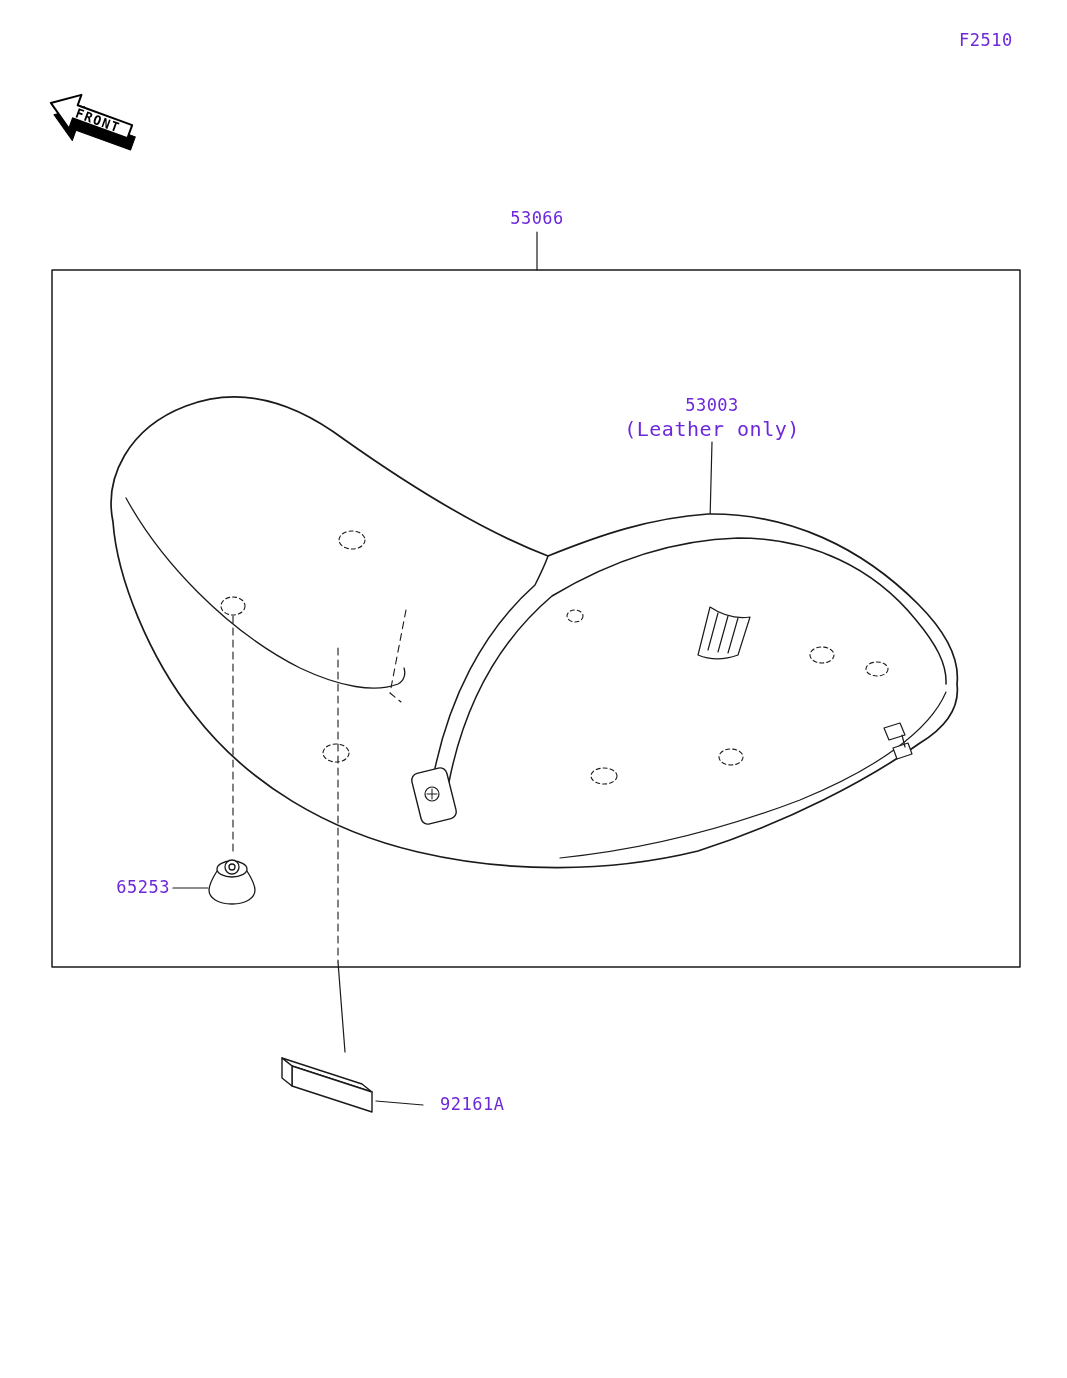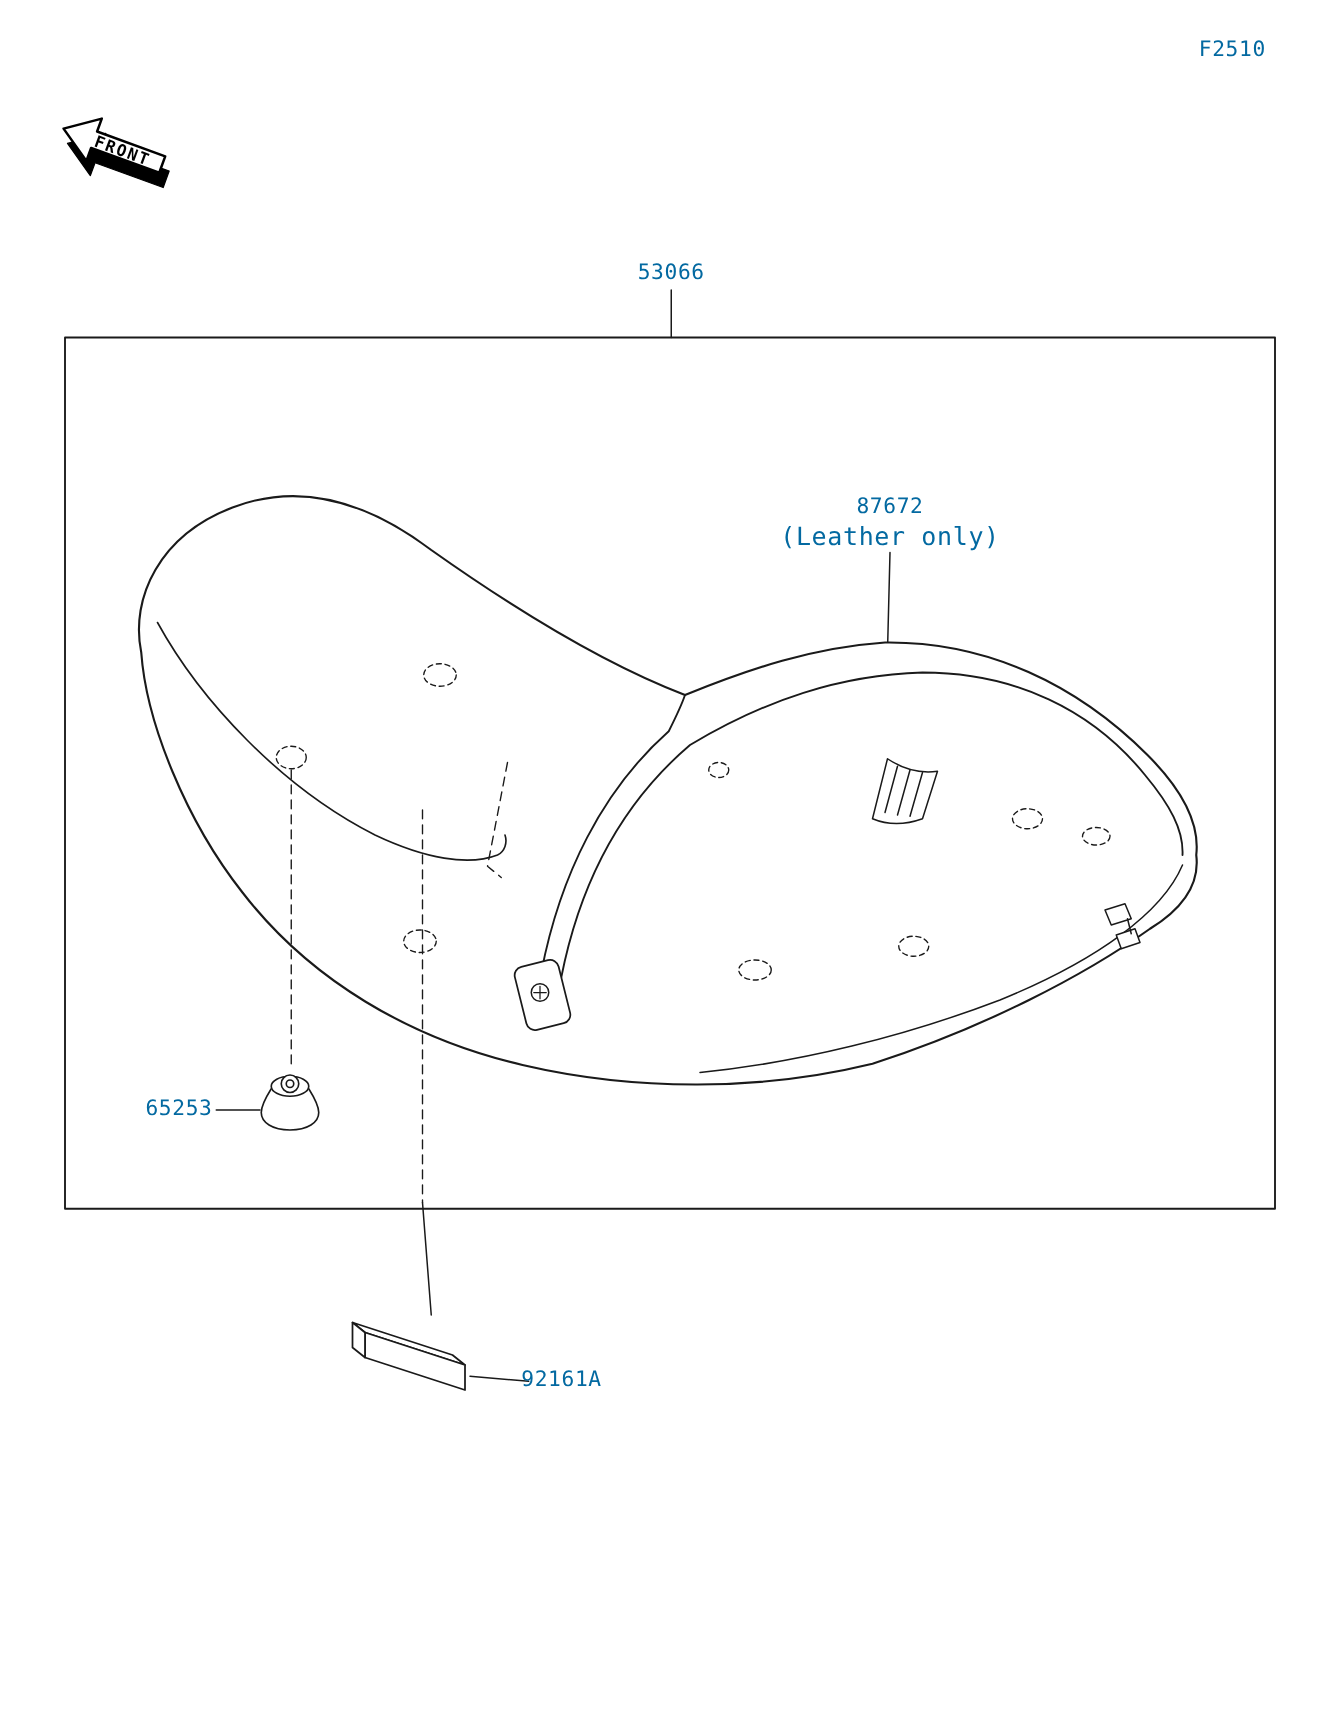--- a/index.html
+++ b/index.html
@@ -10,21 +10,21 @@
     font-family:"DejaVu Sans Mono","Liberation Mono",monospace;
     color:#111;
     overflow:hidden;
   }
   .diagram-svg{position:absolute;left:0;top:0;}
   .label{
     position:absolute;
     font-size:17px;
     letter-spacing:.5px;
     white-space:nowrap;
-    color:#0369a1;
+    color:#6d28d9;
   }
   .label.center{transform:translateX(-50%);}
   .label.right{transform:translateX(-100%);}
   .note{font-size:20px;}
 </style>
 </head>
 <body>
 
 <div class="page">
 
@@ -131,21 +131,21 @@
       <path d="M 282 1058 L 362 1084 L 372 1092 L 292 1066 Z"></path>
       <path d="M 292 1066 L 372 1092 L 372 1112 L 292 1086 Z"></path>
       <path d="M 282 1058 L 292 1066 L 292 1086 L 282 1078 Z"></path>
     </g>
   </svg>
 
   <div class="label" style="left:959px;top:30px">F2510</div>
 
   <div class="label center" style="left:537px;top:208px">53066</div>
 
-  <div class="label center" style="left:712px;top:395px">87672</div>
+  <div class="label center" style="left:712px;top:395px">53003</div>
 
   <div class="label center note" style="left:712px;top:417px">(Leather only)</div>
 
   <div class="label right" style="left:170px;top:877px">65253</div>
 
-  <div class="label" style="left:417px;top:1094px">92161A</div>
+  <div class="label" style="left:440px;top:1094px">92161A</div>
 
 </div>
 
 </body></html>

